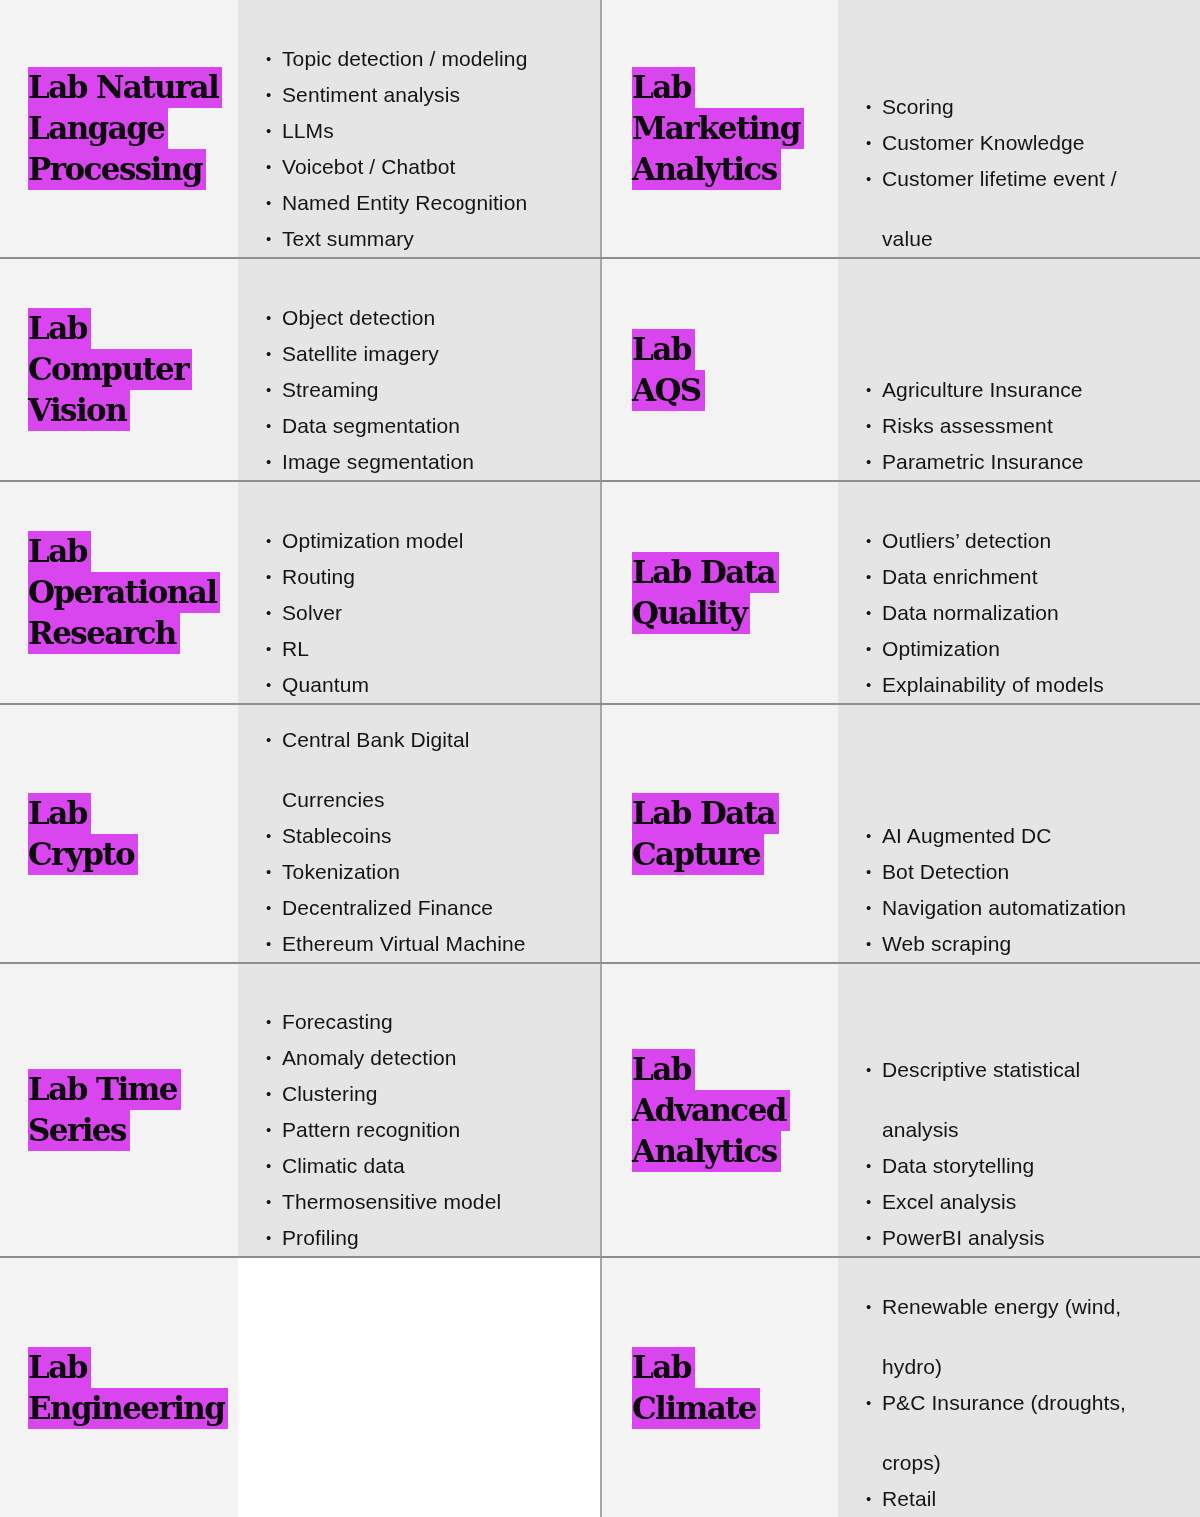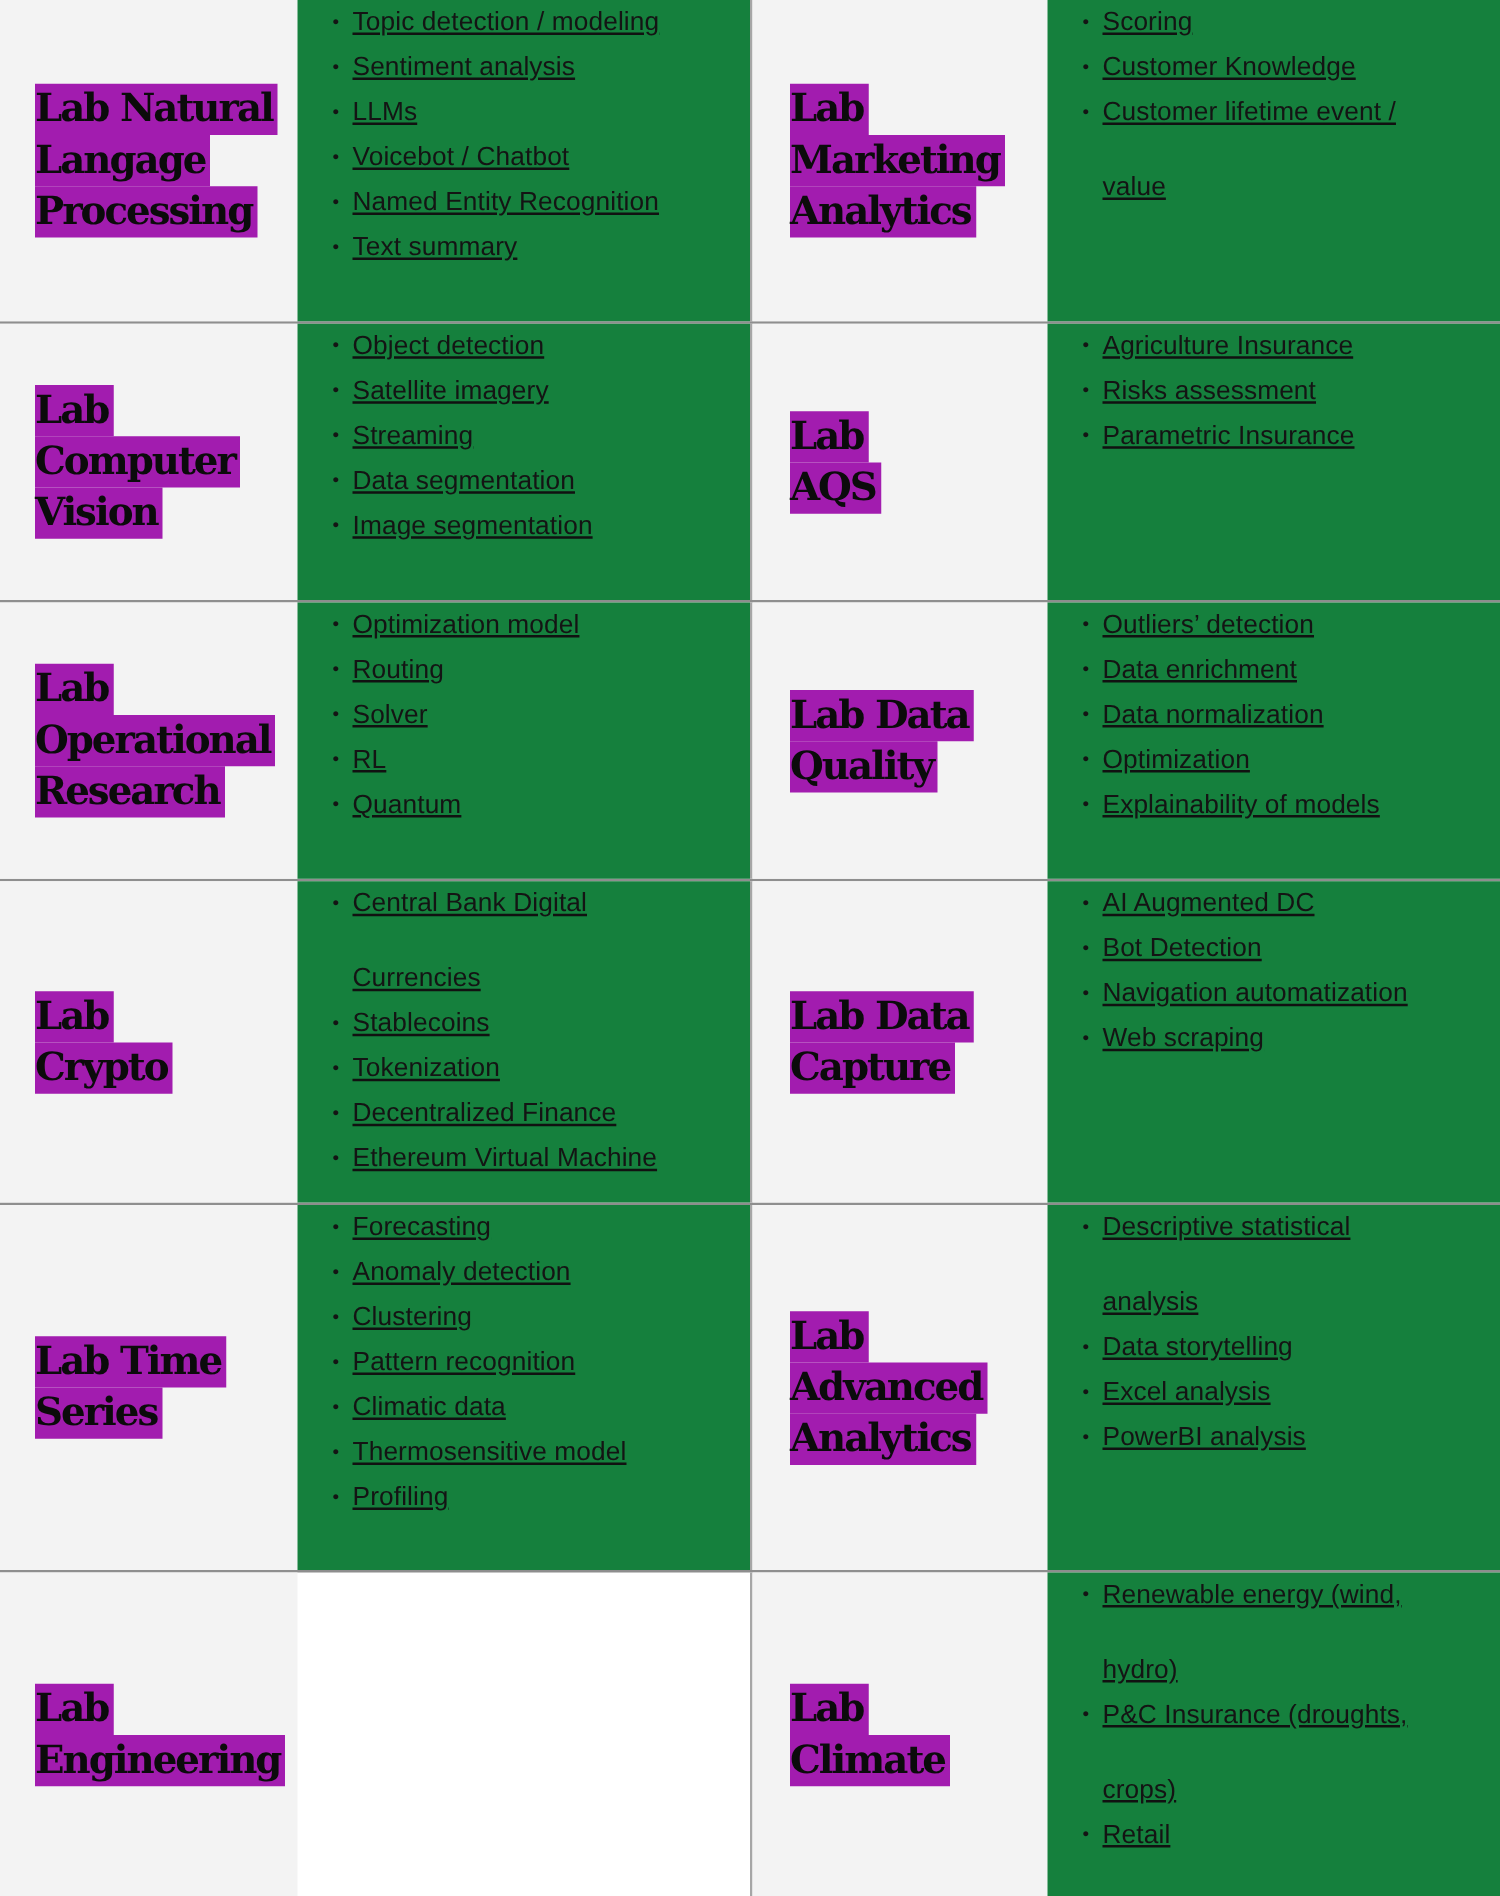--- a/index.html
+++ b/index.html
@@ -33,34 +33,33 @@
     .lab-title {
       font-family: "DejaVu Serif", "Liberation Serif", serif;
       font-weight: bold;
       font-size: 31px;
       line-height: 41px;
       letter-spacing: -1.6px;
       color: #0b0b0b;
     }
     .lab-line {
       display: table;
-      background: #a21caf;
+      background: #d946ef;
       padding: 0 4px 0 0;
       margin: 0;
       white-space: nowrap;
     }
 
     .items-col {
       flex: 1;
       height: 100%;
       display: flex;
-      align-items: flex-start;
+      align-items: flex-end;
       padding-left: 28px;
-      background: #15803d;
-      text-decoration: underline;
+      background: #e5e5e5;
     }
     ul.items { list-style: none; }
     ul.items li {
       position: relative;
       font-family: "Liberation Sans", sans-serif;
       font-size: 21px;
       line-height: 36px;
       padding-left: 16px;
       color: #141414;
       letter-spacing: 0.1px;

